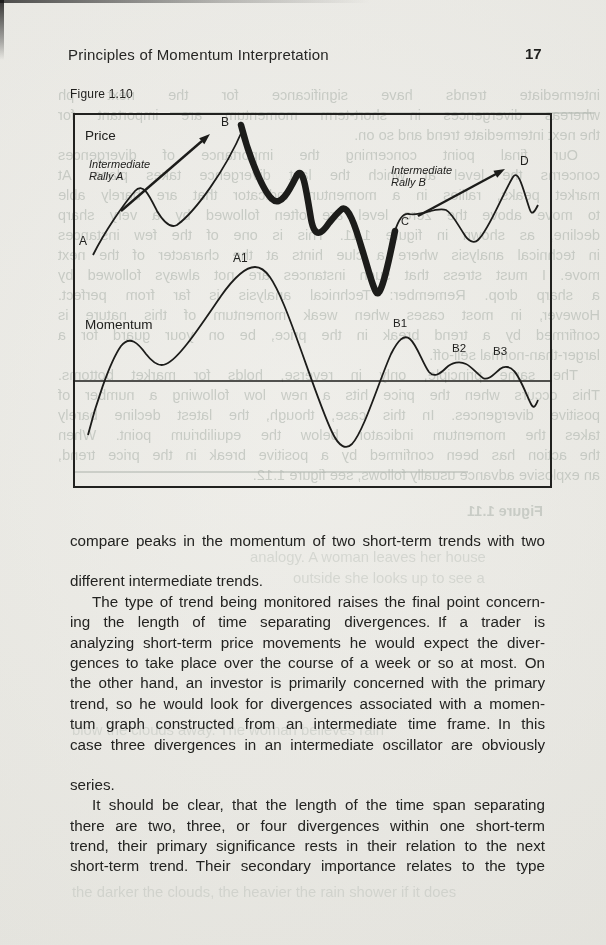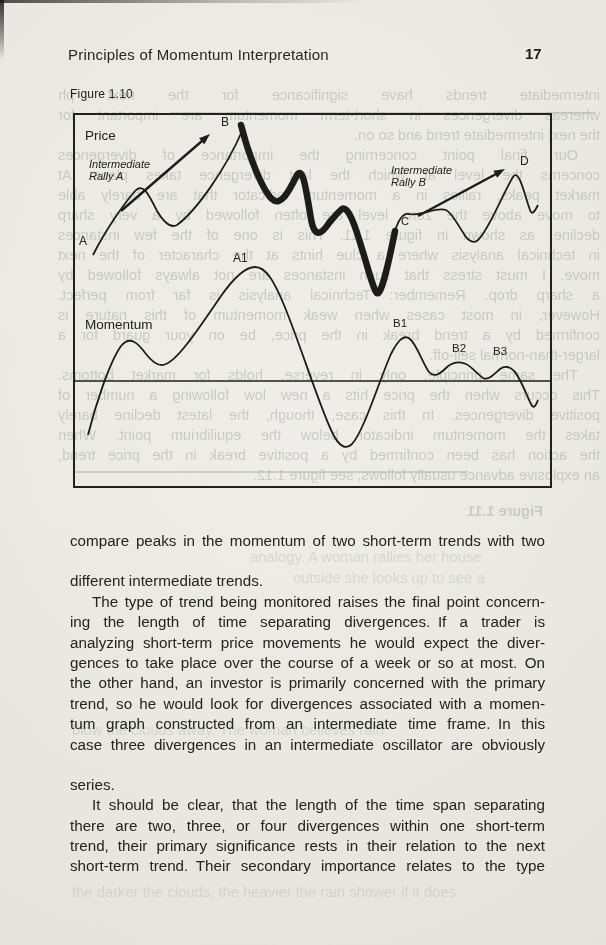--- a/index.html
+++ b/index.html
@@ -65,21 +65,21 @@
       <div class="gline">This occurs when the price hits a new low following a number of</div>
       <div class="gline">positive divergences. In this case, though, the latest decline barely</div>
       <div class="gline">takes the momentum indicator below the equilibrium point. When</div>
       <div class="gline">the action has been confirmed by a positive break in the price trend,</div>
       <div class="gline gshort">an explosive advance usually follows, see figure 1.12.</div>
     </div>
   <div id="grule-1" class="abs grule"></div>
   <div id="grule-2" class="abs grule"></div>
   <div id="ghost-figref" class="abs">Figure 1.11</div>
   <div id="ghost-frags">
-      <div class="abs gfrag" style="top: 549px; left: 250px; width: 330px;">analogy. A woman rallies her house</div>
+      <div class="abs gfrag" style="top: 549px; left: 250px; width: 330px;">analogy. A woman leaves her house</div>
       <div class="abs gfrag" style="top: 570px; left: 268px; width: 240px; margin-left: 25px;">outside she looks up to see a</div>
       <div class="abs gfrag" style="top: 722px; left: 72px; width: 470px;">blow the clouds away. The woman believes rain</div>
       <div class="abs gfrag" style="top: 884px; left: 72px; width: 490px;">the darker the clouds, the heavier the rain shower if it does</div>
     </div>
 
   <div id="hdr-title" class="abs">Principles of Momentum Interpretation</div>
   <div id="hdr-page" class="abs">17</div>
 
   <div id="fig-label" class="abs">Figure 1.10</div>
 

